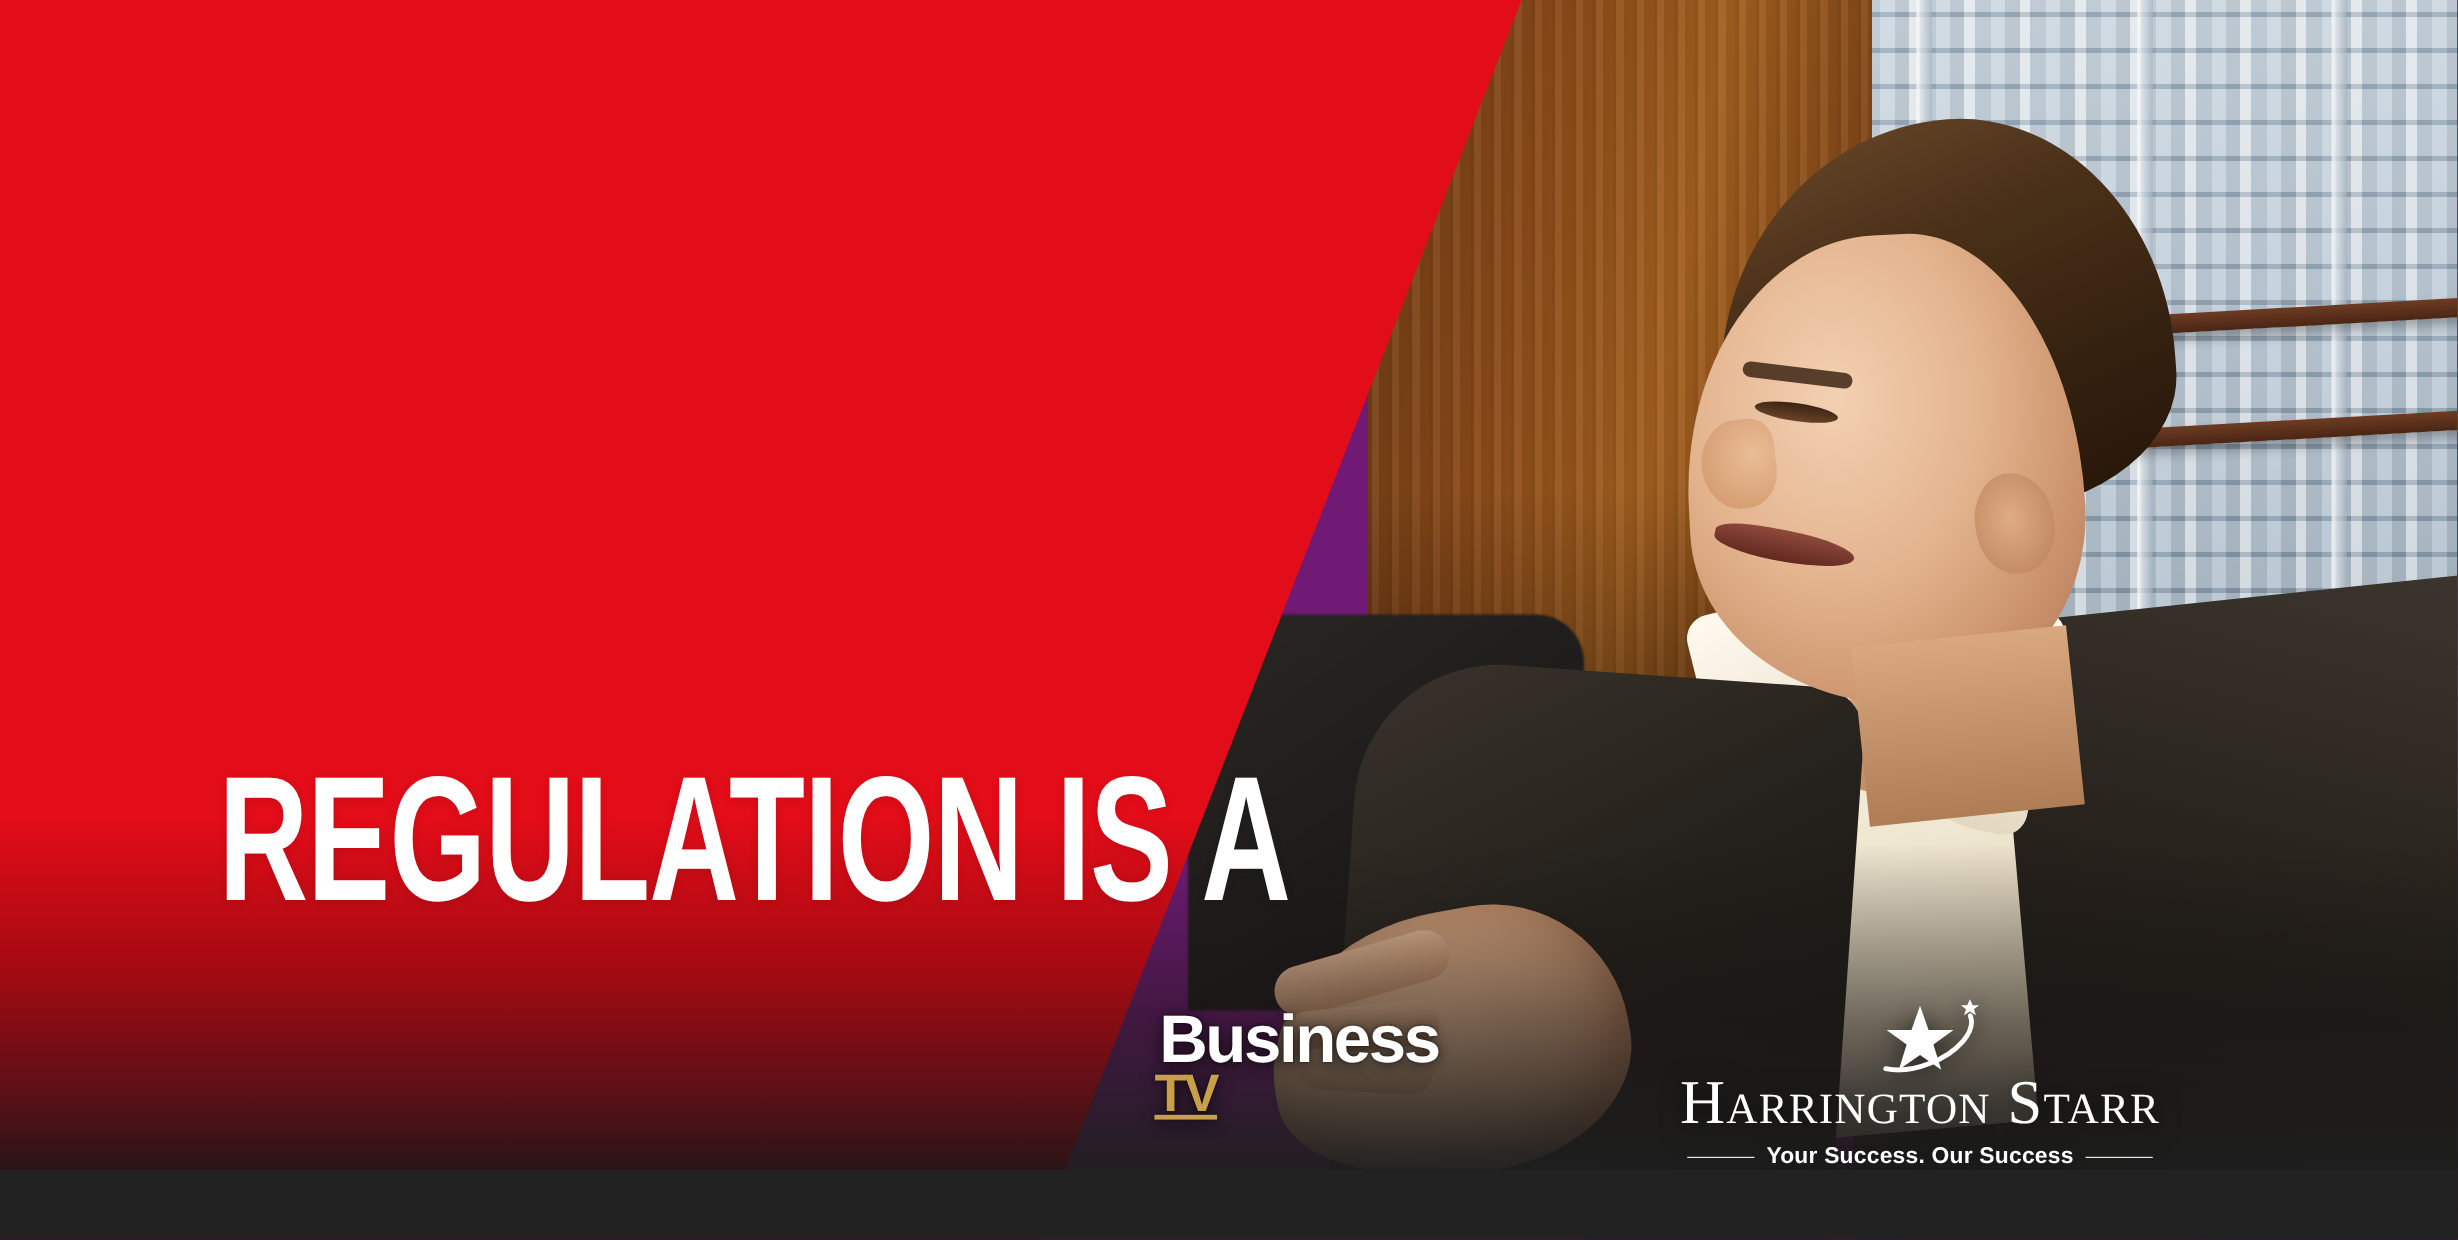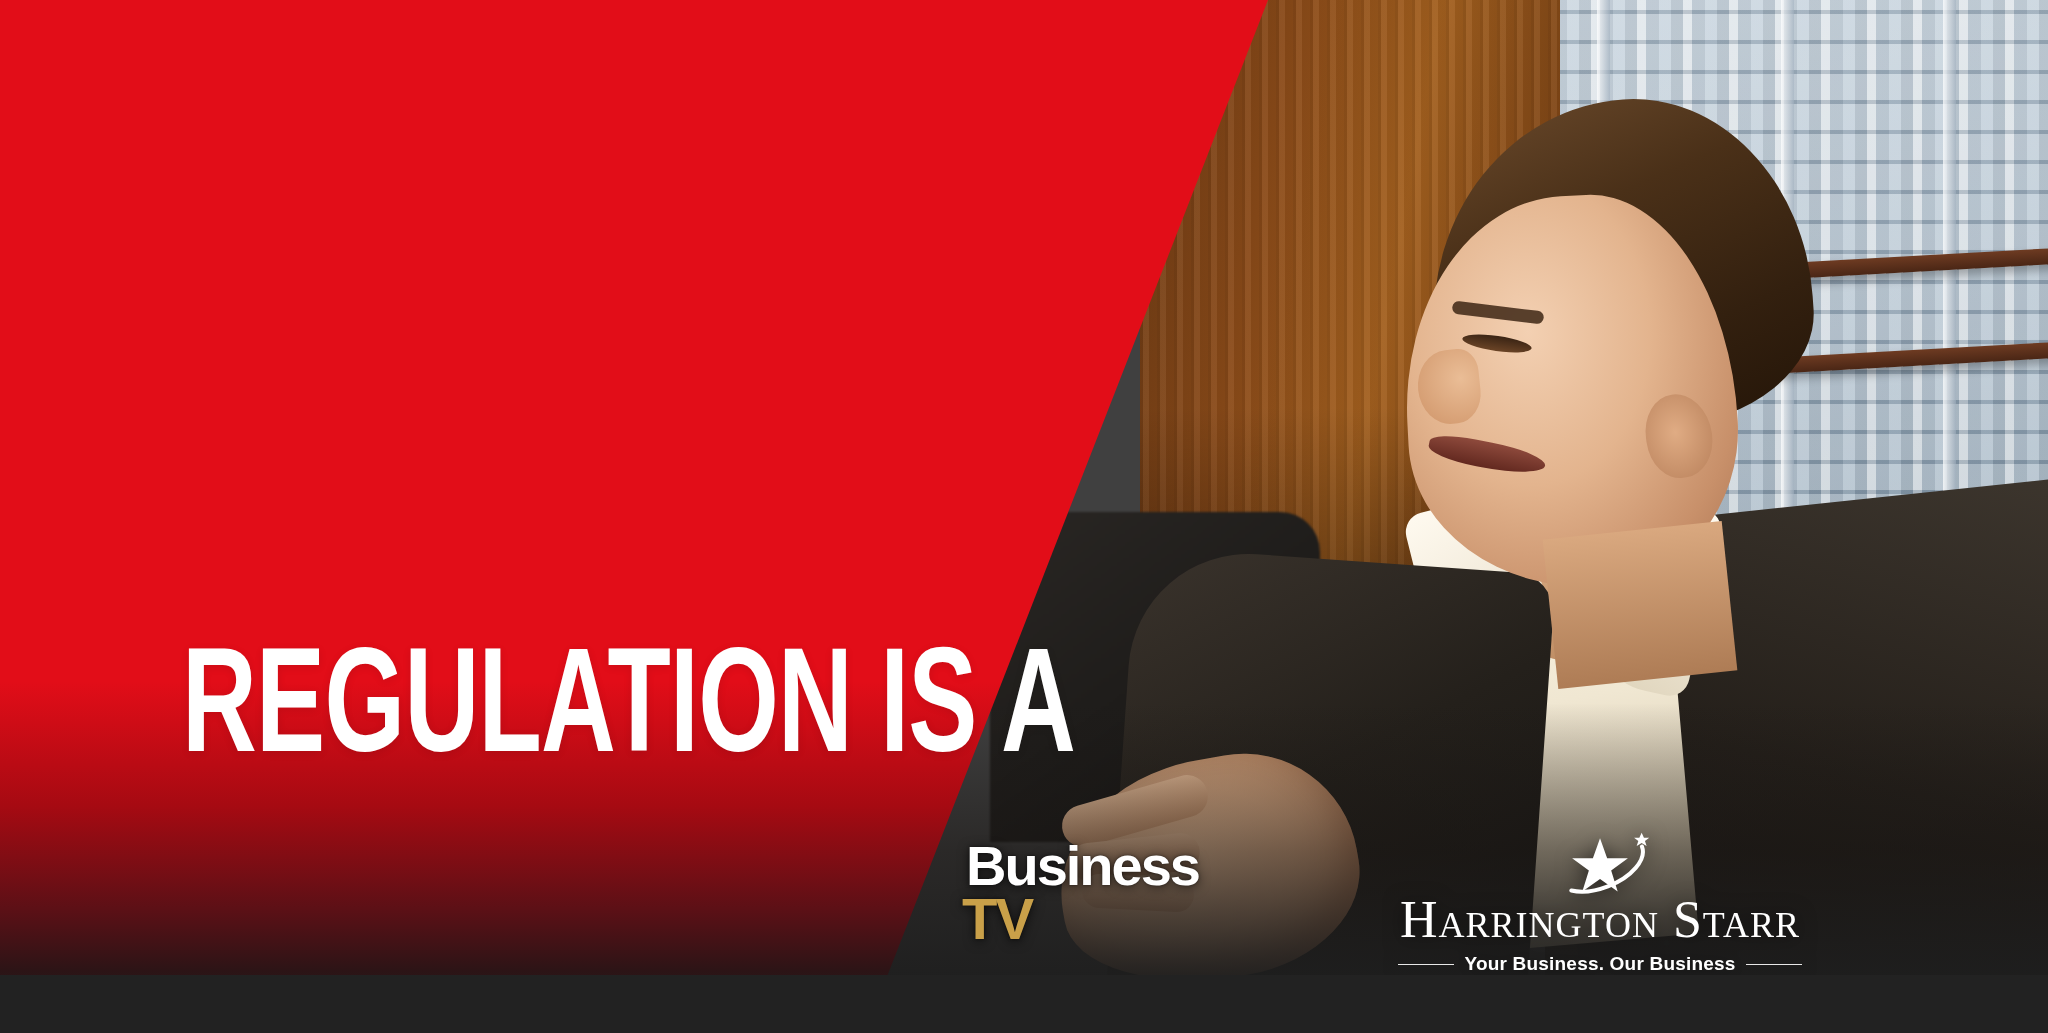--- a/index.html
+++ b/index.html
@@ -2,21 +2,21 @@
 <html><head>
 <meta charset="utf-8">
 <title>FinTech Focus TV — Regulation Is A Contact Sport</title>
 <style>
   html,body{margin:0;padding:0;background:#1f1f1f;}
   *{box-sizing:border-box;}
   #stage{
     position:relative;
     width:2048px;height:1033px;
     overflow:hidden;
-    background:#404040;
+    background:#701a75;
     font-family:"Liberation Sans",sans-serif;
   }
 
   
   .photo{position:absolute;inset:0;overflow:hidden;}
 
   
   .wood{
     position:absolute;left:1140px;top:0;width:420px;height:740px;
     background:
@@ -240,22 +240,23 @@
   }
   .ftf-focus{
     color:#ffffff;
     font-family:"Liberation Serif","DejaVu Serif",serif;
     font-style:italic;font-weight:700;
     font-size:66px;line-height:1;letter-spacing:-1px;
   }
   .ftf-tv{
     color:#C9A049;
     font-family:"Liberation Sans",sans-serif;
-    font-weight:700;font-size:58px;line-height:1;letter-spacing:-2px;
+    font-weight:700;font-size:44px;line-height:1;letter-spacing:-2px;
     margin-left:-4px;
+    text-decoration:underline;
   }
 
   
   .hs-logo{
     position:absolute;left:1390px;top:832px;width:420px;height:130px;
     text-align:center;
     filter:drop-shadow(0 2px 10px rgba(0,0,0,.6));
   }
   .hs-star-wrap{height:62px;position:relative;}
   .hs-star-wrap svg{position:absolute;left:50%;top:0;transform:translateX(-50%);}
@@ -358,20 +359,20 @@
     <div class="hs-star-wrap">
       <svg width="150" height="62" viewBox="0 0 150 62" aria-hidden="true">
         <ellipse cx="74" cy="31" rx="46" ry="25" transform="rotate(-21 74 31)" fill="none" stroke="#ffffff" stroke-width="4" stroke-dasharray="132 200" stroke-dashoffset="38" stroke-linecap="round"></ellipse>
         <polygon fill="#ffffff" points="75,6 86.5,38.5 120,38.5 93,58 103.5,92 75,72 46.5,92 57,58 30,38.5 63.5,38.5" transform="scale(0.62) translate(46,4)"></polygon>
         <polygon fill="#ffffff" points="122,2 125.2,9 132.5,9 126.6,13.6 128.9,20.6 122,16.3 115.1,20.6 117.4,13.6 111.5,9 118.8,9" transform="scale(0.72) translate(40,-1)"></polygon>
       </svg>
     </div>
     <div class="hs-name">Harrington Starr</div>
     <div class="hs-tag-row">
       <span class="hs-rule"></span>
-      <span class="hs-tag">Your Business. Our Business</span>
+      <span class="hs-tag">Your Success. Our Success</span>
       <span class="hs-rule"></span>
     </div>
   </div>
 
   <div class="bottom-bar" style="background: rgb(34, 34, 34);"></div>
 
 </div>
 
 </body></html>

